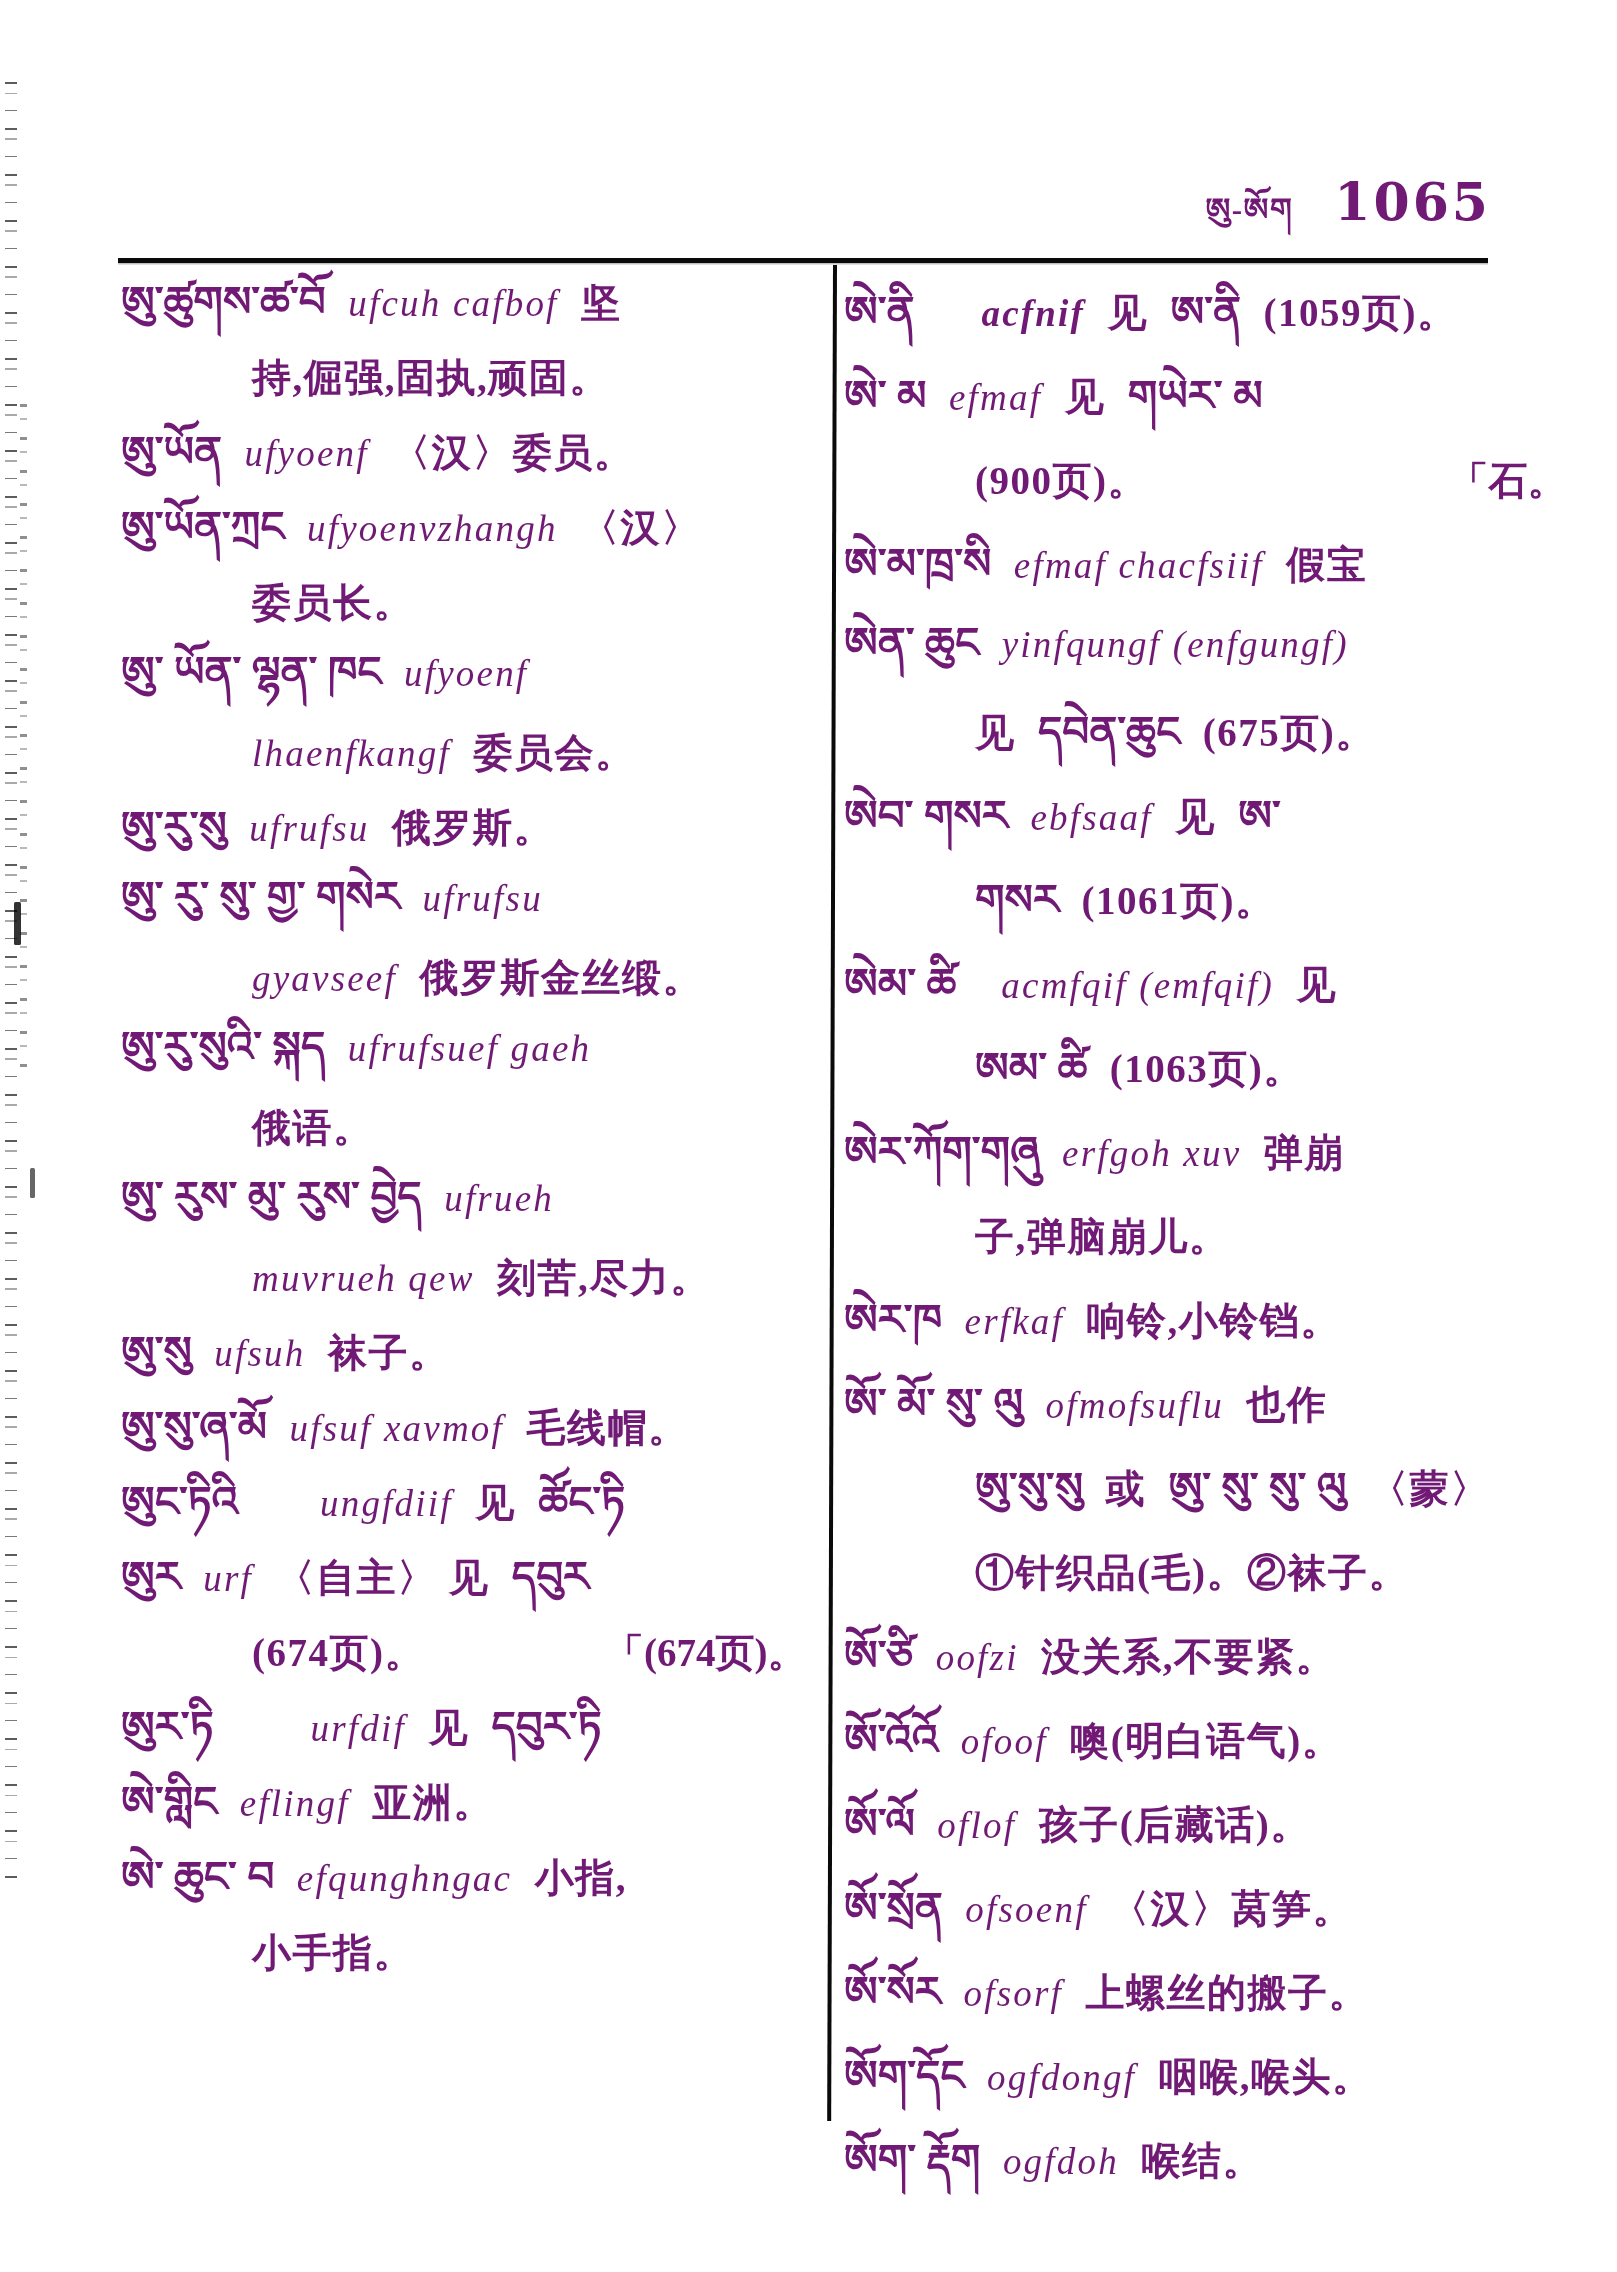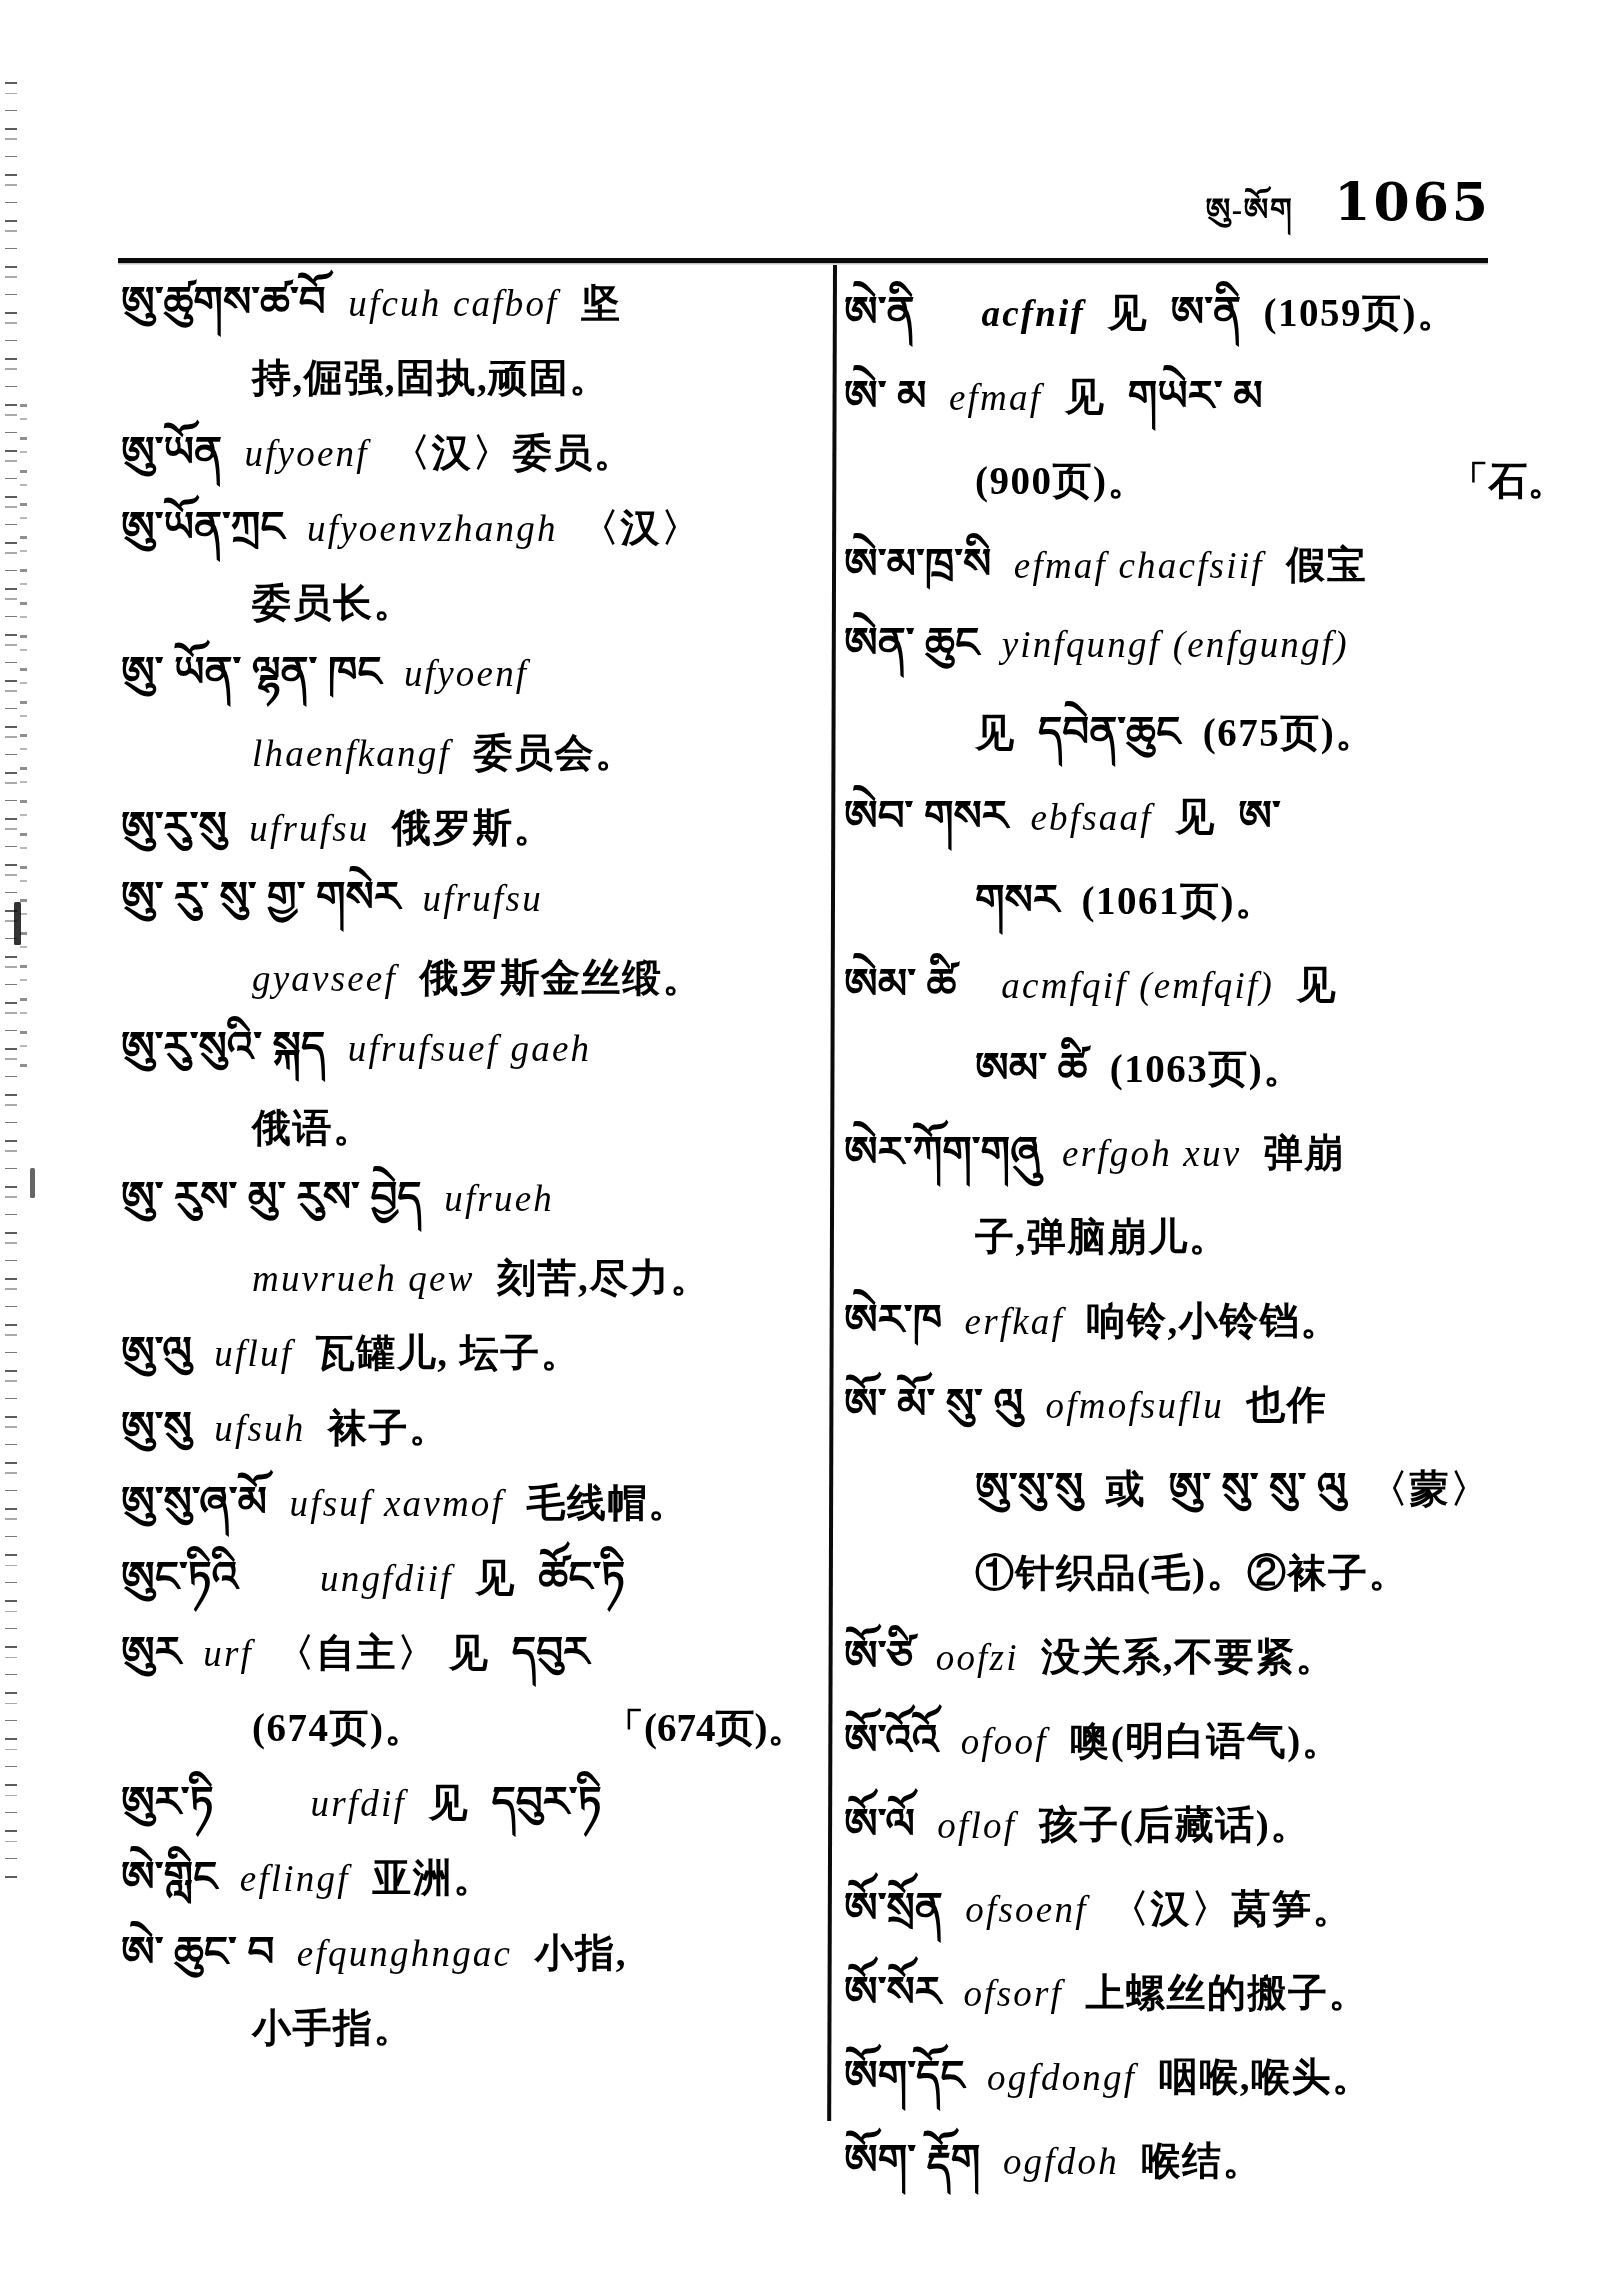--- a/index.html
+++ b/index.html
@@ -1,17 +1,17 @@
 <!DOCTYPE html>
 <html style="font-size:12px"><head>
 <meta charset="utf-8">
 <style>
   html,body{margin:0;padding:0;background:#e8e8e4;}
   .page{position:relative;width:1617px;height:2273px;background:#ffffff;overflow:hidden;
-        font-family:"Liberation Serif", serif;color:#000000;}
+        font-family:"Liberation Serif", serif;color:#701a75;}
   
   .hdr{position:absolute;top:171px;right:126px;display:flex;align-items:baseline;gap:41px;}
   .hdr-tib{font-size:31px;font-weight:bold;letter-spacing:1.5px;}
   .hdr-num{font-size:52px;font-weight:bold;font-family:"DejaVu Serif", serif;letter-spacing:3px;}
   .rule{position:absolute;left:118px;top:258px;width:1370px;height:4.5px;background:#0a0a0a;
         box-shadow:0 1.5px 0 rgba(0,0,0,.25);}
   .divider{position:absolute;left:833px;top:265px;width:3.7px;height:1856px;background:#0a0a0a;
         transform:rotate(0.18deg);transform-origin:top center;}
   
   .col{position:absolute;white-space:nowrap;}
@@ -107,25 +107,20 @@
       </div>
       <div class="line">
         <span class="seg tib">ཨུ་ རུས་ མུ་ རུས་ བྱེད</span>
         <span class="seg rom">ufrueh</span>
       </div>
       <div class="line indent">
         <span class="seg rom">muvrueh qew</span>
         <span class="seg zh">刻苦,尽力。</span>
       </div>
       <div class="line">
-        <span class="seg tib">ཨུ་ལུ</span>
-        <span class="seg rom">ufluf</span>
-        <span class="seg zh">瓦罐儿, 坛子。</span>
-      </div>
-      <div class="line">
         <span class="seg tib">ཨུ་སུ</span>
         <span class="seg rom">ufsuh</span>
         <span class="seg zh">袜子。</span>
       </div>
       <div class="line">
         <span class="seg tib">ཨུ་སུ་ཞ་མོ</span>
         <span class="seg rom">ufsuf xavmof</span>
         <span class="seg zh">毛线帽。</span>
       </div>
       <div class="line">

